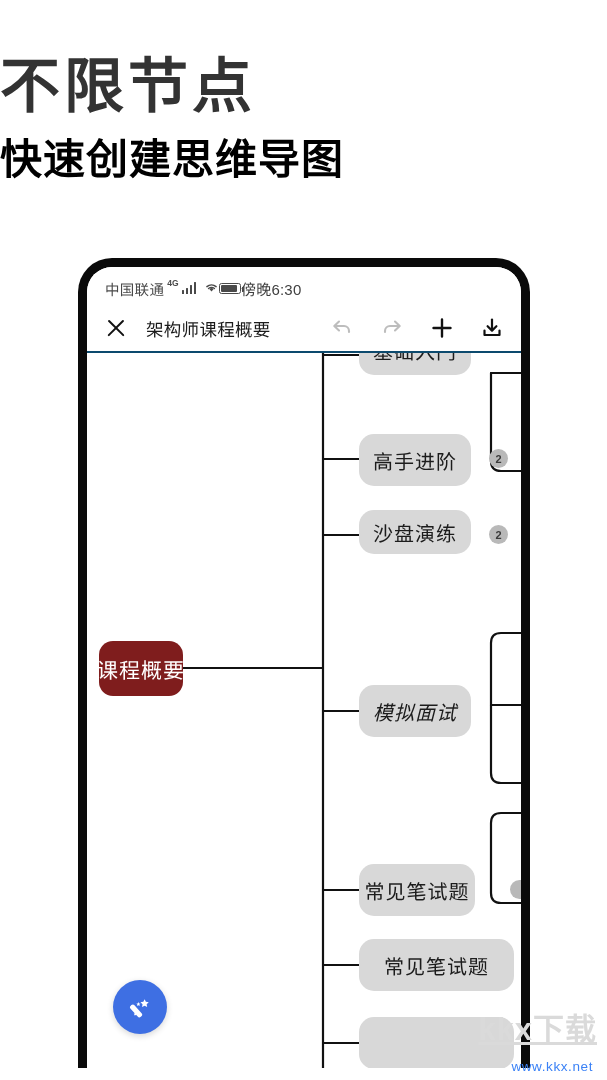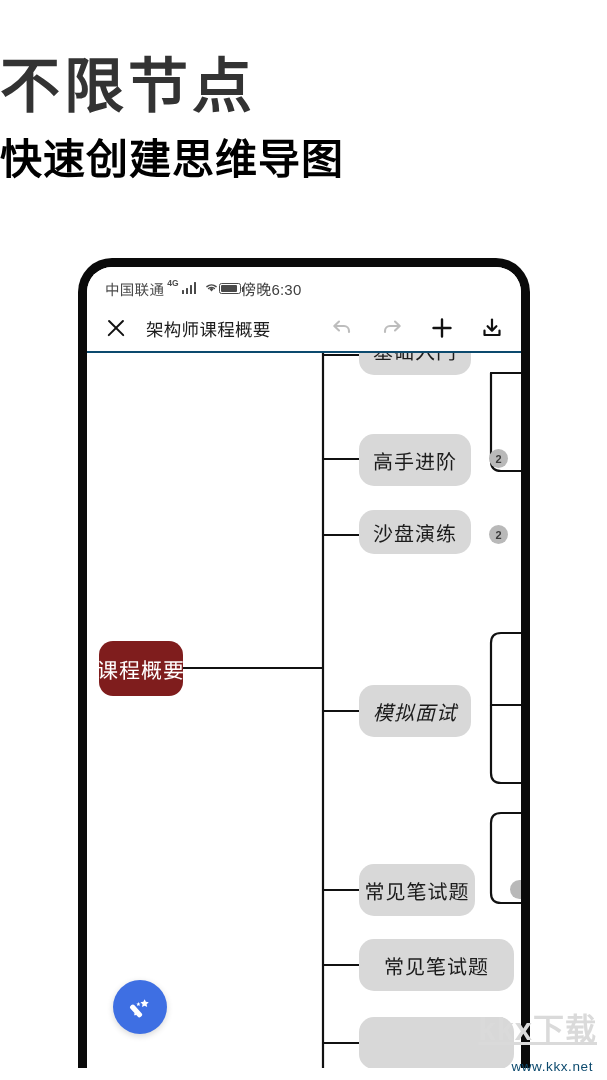--- a/index.html
+++ b/index.html
@@ -228,21 +228,21 @@
     font-weight: 700;
     color: #dadada;
     letter-spacing: 1px;
     white-space: nowrap;
     text-decoration: underline;
   }
   .wm-url {
     position: absolute;
     right: 10px; bottom: 4px;
     font-size: 13.5px;
-    color: #0c4a6e;
+    color: #3b82f6;
     letter-spacing: .6px;
     white-space: nowrap;
   }
 </style>
 </head>
 <body>
 
 <div class="promo">
   <div class="promo-title">不限节点</div>
   <div class="promo-sub">快速创建思维导图</div>

